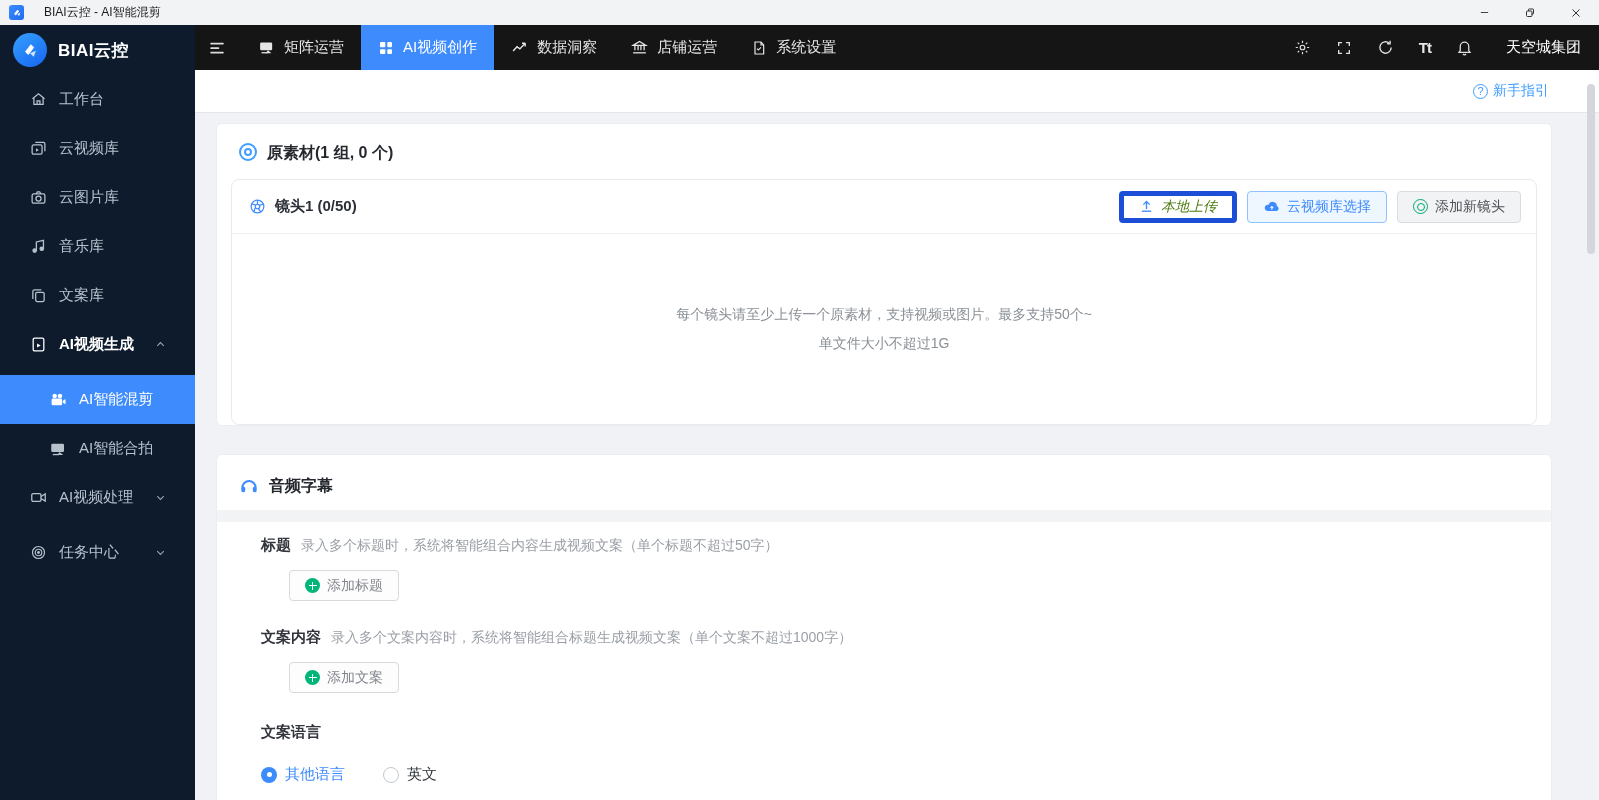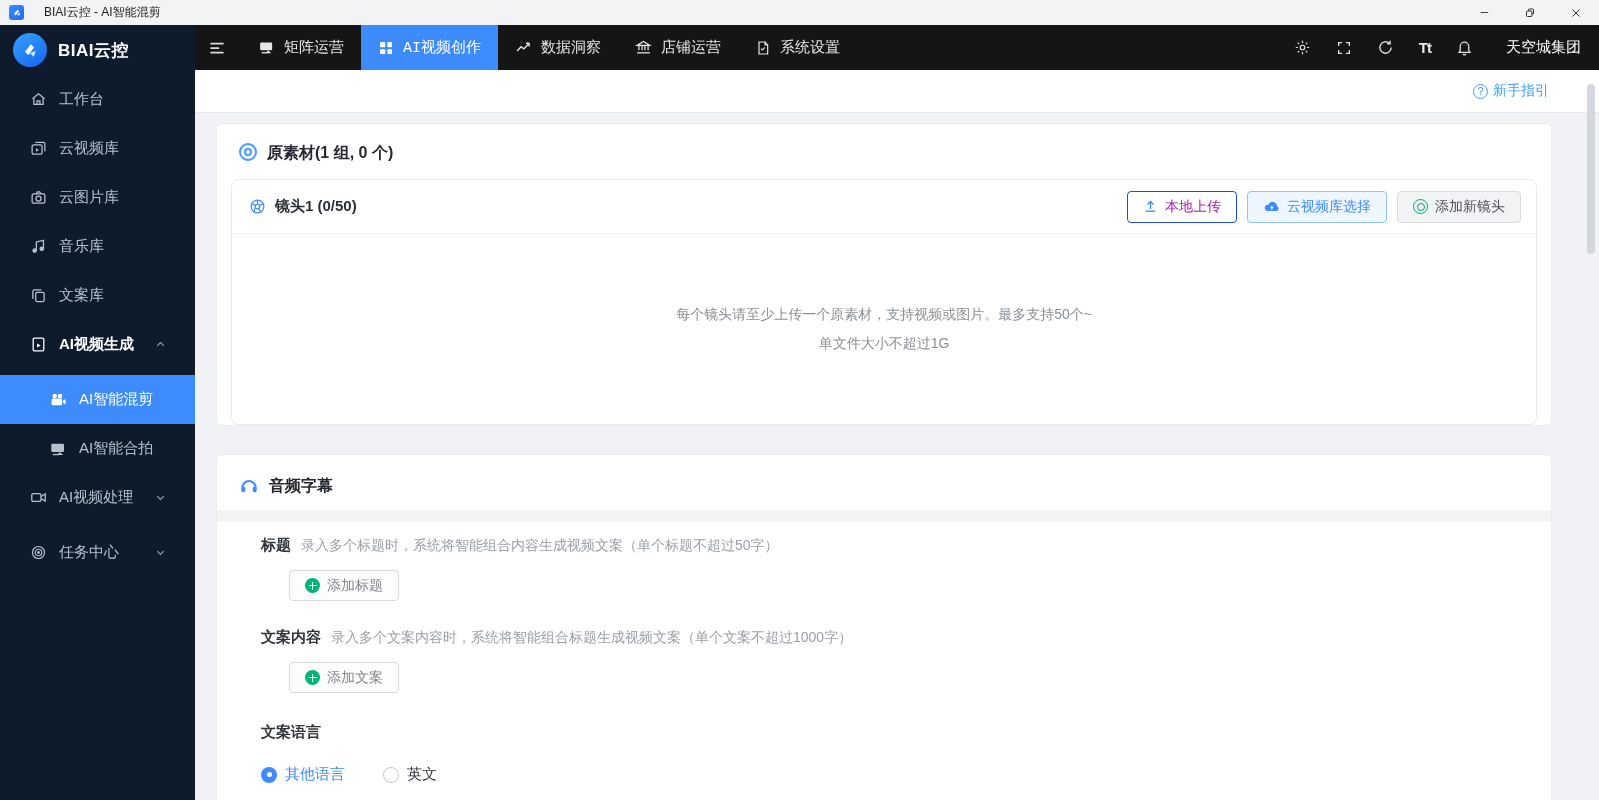--- a/index.html
+++ b/index.html
@@ -25,21 +25,21 @@
   .mi .chev { margin-left:auto; color:#9aa6b2; }
   .mi.parent { color:#ffffff; font-weight:bold; }
   .mi.sub { padding-left:49px; }
   .mi.active { background:#3d8bfd; color:#ffffff; }
   .submenu-gap { height:6px; }
 
   
   .navbar { position:absolute; top:25px; left:195px; right:0; height:45px; background:#151515; display:flex; align-items:center; color:#e6e6e6; z-index:20; }
   .hamburger { margin:0 15px 0 13px; cursor:pointer; }
   .tab { height:45px; display:flex; align-items:center; gap:9px; padding:0 17px; font-size:15px; cursor:pointer; white-space:nowrap; }
-  .tab.active { background:#3d8bfd; color:#ffffff;font-family:Liberation Mono, monospace; }
+  .tab.active { background:#3d8bfd; color:#ffffff; }
   .nav-right { margin-left:auto; display:flex; align-items:center; gap:25px; padding-right:18px; }
   .nav-ic { cursor:pointer; display:flex; align-items:center; justify-content:center; color:#dddddd; }
   .font-ic { font-size:15px; font-weight:bold; color:#e8e8e8; letter-spacing:-1px; }
   .org-name { font-size:15px; color:#ffffff;margin-left:8px; }
 
   
   .main { position:absolute; left:195px; top:70px; right:0; bottom:0; background:#f0f2f5; overflow:hidden; }
   .page-header { height:43px; background:#ffffff; border-bottom:1px solid #e4e7ea; display:flex; align-items:center; justify-content:flex-end; padding-right:50px; }
   .guide-link { display:flex; align-items:center; gap:5px; color:#409eff; font-size:14px; cursor:pointer; }
   .q-icon { width:15px; height:15px; border:1px solid #409eff; border-radius:50%; display:flex; align-items:center; justify-content:center; font-size:11px; line-height:1; color:#409eff; }
@@ -54,21 +54,21 @@
   .ring.blue { width:18px; height:18px; border:2px solid #409eff; }
   .ring.blue::after { inset:3px; border:2px solid #409eff; }
   .ring.green { width:15px; height:15px; border:1.5px solid #00a870; }
   .ring.green::after { inset:2.5px; border:1.5px solid #00a870; }
 
   .group-box { margin:0 14px; border:1px solid #e7eaee; border-radius:8px; height:246px; }
   .group-header { height:54px; display:flex; align-items:center; border-bottom:1px solid #eef0f3; padding:0 15px 0 17px; }
   .group-name { display:flex; align-items:center; gap:9px; font-size:15px; font-weight:bold; color:#2b2f36; }
   .group-actions { margin-left:auto; display:flex; gap:10px; }
   .btn { height:32px; border-radius:4px; display:flex; align-items:center; gap:7px; padding:0 15px; font-size:14px; cursor:pointer; background:#fff; }
-  .btn-blue  { border:1px solid #1d4ed8; color:#a21caf; }
+  .btn-blue  { border:5px solid #1d4ed8; color:#4d7c0f;font-style:italic; }
   .btn-blue2 { border:1px solid #8fc2ff; color:#3d8bfd; background:#eef6ff; }
   .btn-gray  { border:1px solid #d9dce1; color:#4e5257; background:#f2f3f5; }
   .group-empty { height:190px; display:flex; flex-direction:column; align-items:center; justify-content:center; gap:11px; color:#8a9096; font-size:14px; }
 
   .card2 { margin-top:28px; border-radius:6px 6px 0 0; border-bottom:none; min-height:400px; }
   .card2 .card-title-row { padding:21px 0 13px 22px; }
   .divider-band { height:12px; background:#f1f3f5; }
   .form { padding:14px 0 0 44px; }
   .frow { display:flex; align-items:baseline; gap:10px; }
   .flabel { font-size:15px; color:#32363c; font-weight:bold; }

